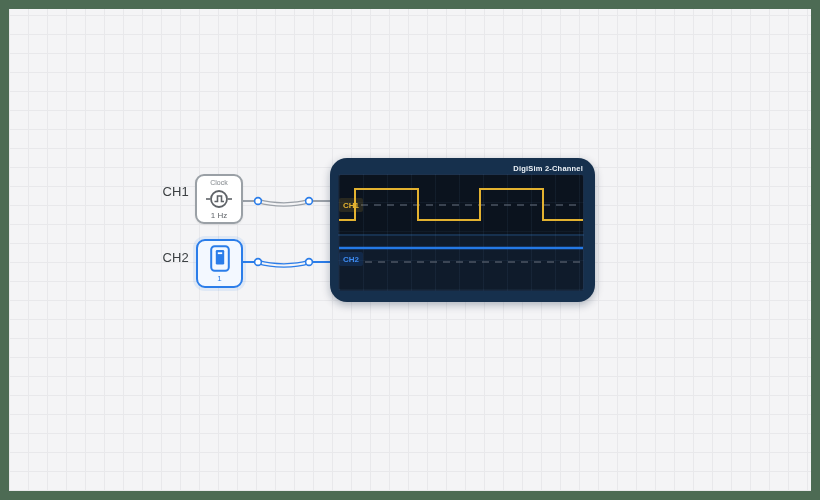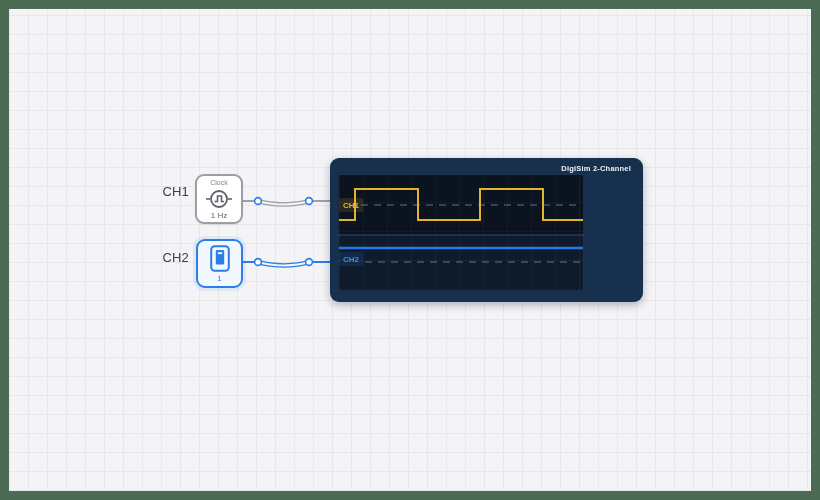--- a/index.html
+++ b/index.html
@@ -40,22 +40,22 @@
     background:#f3f8ff;border:2px solid var(--accent,#2b7de9);
     box-shadow:0 0 0 3px rgba(43,125,233,0.10);
   }
   .switch-value{font-size:8px;color:var(--accent,#2b7de9);line-height:9px;margin-top:2px;}
   .wire-svg{position:absolute;overflow:visible;}
   .wire-neutral-stroke{stroke:var(--wire-neutral,#9aa0a8);}
   .wire-active-stroke{stroke:var(--accent,#2b7de9);}
   .wire-hollow{stroke:#f4f4f6;}
   .node-dot{fill:#ffffff;stroke:var(--accent,#2b7de9);stroke-width:1.6;}
   .scope{
-    position:absolute;left:321px;top:149px;width:313px;height:144px;
-    background:#16304d;border-radius:9px;
+    position:absolute;left:321px;top:149px;width:265px;height:144px;
+    background:#16304d;border-radius:17px;
     box-shadow:0 3px 8px rgba(10,30,55,0.30);
   }
   .scope-header{
     height:16px;display:flex;align-items:center;justify-content:flex-end;
     padding:2px 12px 0 0;
   }
   .scope-title{font-size:7.5px;font-weight:bold;color:#eef3f8;letter-spacing:.2px;}
   .scope-screen{
     position:absolute;left:8px;top:16px;width:244px;height:115px;
     border-radius:3px;border:1px solid rgba(45,80,125,0.35);box-sizing:content-box;

